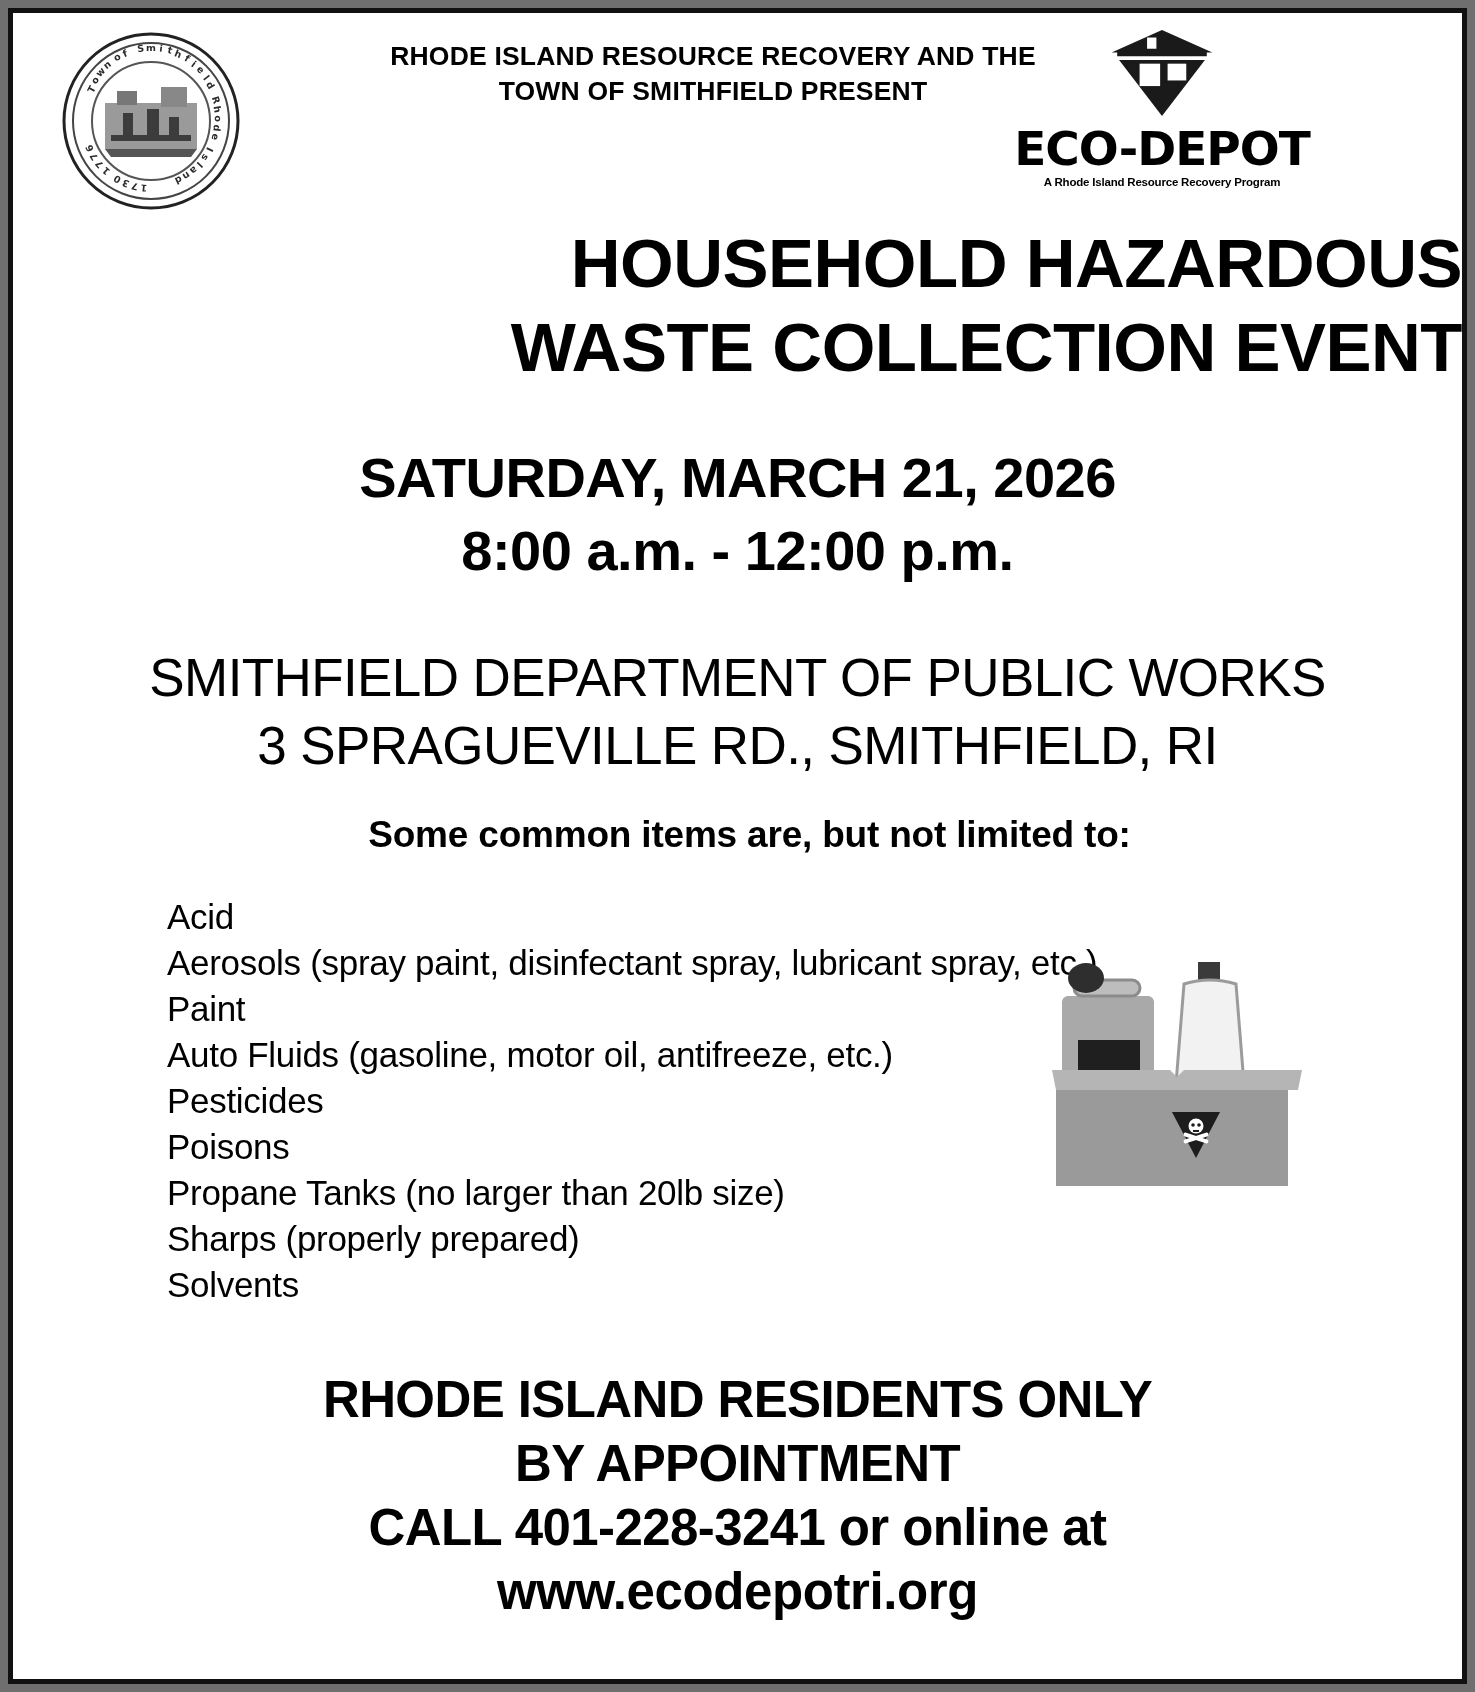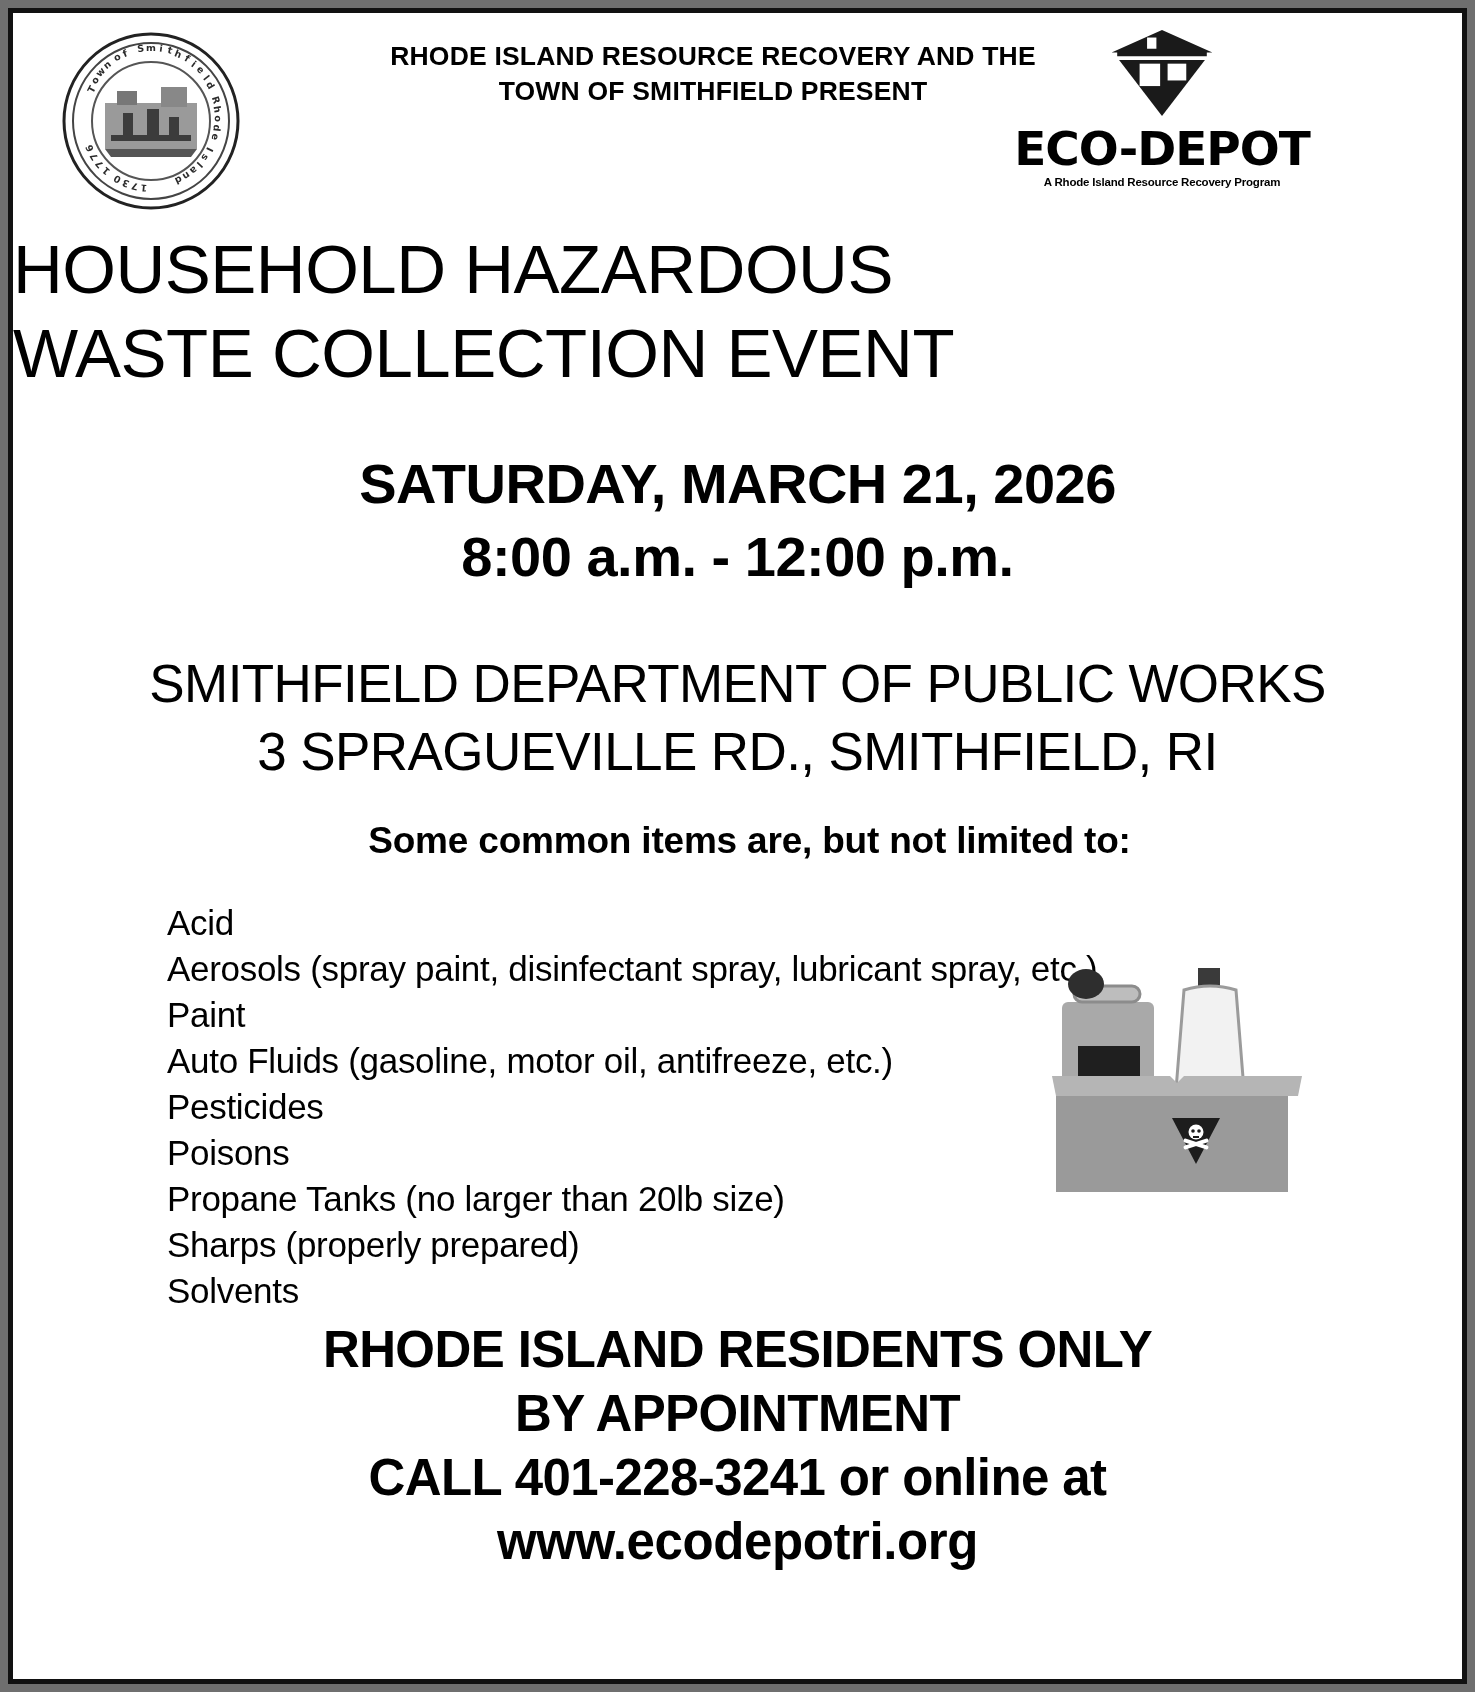--- a/index.html
+++ b/index.html
@@ -79,23 +79,23 @@
   .eco-tag {
     font-size: 11.5px;
     font-weight: bold;
     letter-spacing: -0.2px;
     margin-top: 4px;
     white-space: nowrap;
   }
 
   
   .title {
-    margin-top: 19px;
-    text-align: left;
-    font-weight: normal;
+    margin-top: 13px;
+    text-align: right;
+    font-weight: bold;
     font-size: 69px;
     line-height: 1.22;
     letter-spacing: -0.5px;
   }
   .date {
     margin-top: 52px;
     text-align: center;
     font-weight: bold;
     font-size: 56px;
     line-height: 1.3;
@@ -137,20 +137,21 @@
   .graphic {
     position: absolute;
     right: 160px;
     top: 62px;
     width: 250px;
     height: 270px;
   }
 
   
   .footer {
+    margin-top: 56px;
     text-align: center;
     font-weight: bold;
     font-size: 51px;
     line-height: 1.26;
     letter-spacing: -0.6px;
   }
   .footer .url {
     letter-spacing: -0.4px;
   }
 </style>

